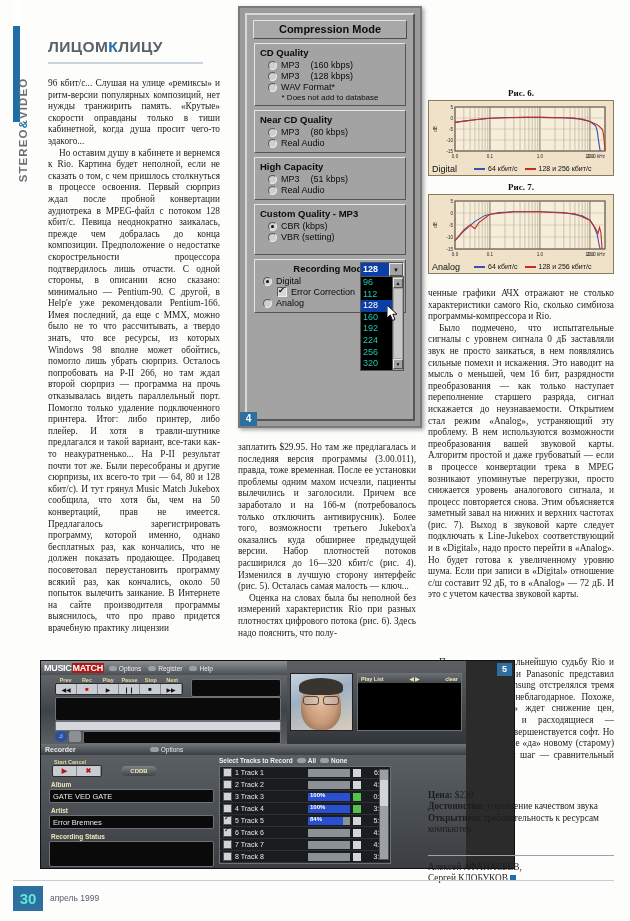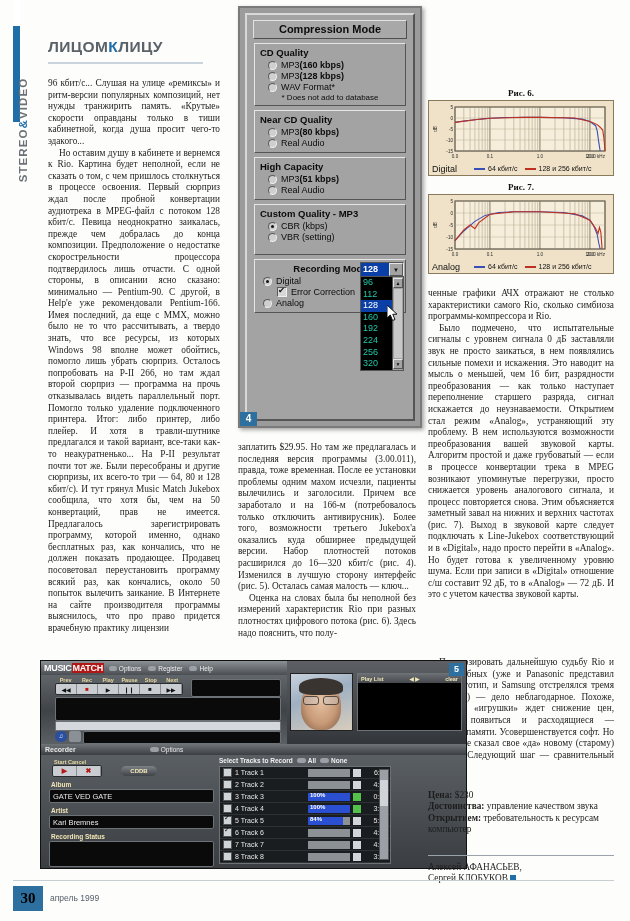--- a/index.html
+++ b/index.html
@@ -64,21 +64,21 @@
     border-top:1px solid #5a5a5a;border-left:1px solid #5a5a5a;
     border-right:1px solid #efefef;border-bottom:1px solid #efefef;
     margin-right:4px;flex:none;position:relative;}
   .radio.on::after{content:"";position:absolute;left:2px;top:2px;width:3px;height:3px;
     border-radius:50%;background:#111;}
   .chk{width:8px;height:8px;background:#d7d7d7;margin-right:4px;flex:none;position:relative;
     border-top:1px solid #5a5a5a;border-left:1px solid #5a5a5a;
     border-right:1px solid #efefef;border-bottom:1px solid #efefef;}
   .chk.on::after{content:"\2714";position:absolute;left:0px;top:-3px;font-size:8.5px;color:#111;}
   .note{font-size:8px;color:#0b0b0b;text-align:center;margin:1px 0 0 0;}
-  .opt .lbl2{font-weight:bold;}
+  .opt .lbl2{margin-left:11px;}
   .combo{position:absolute;right:9px;top:19px;width:42px;height:13px;display:flex;
      border-top:1px solid #555;border-left:1px solid #555;
      border-right:1px solid #e6e6e6;border-bottom:1px solid #e6e6e6;background:#fff;}
   .combo .val{flex:1;background:#0b3fa8;color:#fff;font-size:9px;line-height:13px;
      padding-left:2px;font-weight:600;}
   .combo .arrow{width:12px;background:#a3a3a3;
      border-top:1px solid #e6e6e6;border-left:1px solid #e6e6e6;
      border-right:1px solid #555;border-bottom:1px solid #555;
      display:flex;align-items:center;justify-content:center;font-size:6px;color:#111;}
   .droplist{position:absolute;right:9px;top:32px;width:42px;
@@ -113,21 +113,21 @@
     text-align:center;color:#111;margin-bottom:2px;}
   .chartbox{background:#efe2c8;border:1px solid #8a7a5c;position:relative;}
   .chart-legend{position:absolute;left:0;bottom:0;width:100%;height:13px;
     display:flex;align-items:center;font-family:"Liberation Sans",sans-serif;font-size:7px;}
   .chart-legend .mode{width:42px;font-size:9px;color:#111;padding-left:3px;}
   .chart-legend .li{display:flex;align-items:center;margin-right:7px;color:#111;}
   .chart-legend .sw{width:11px;height:2px;margin-right:3px;}
 
   
   .fig5{position:absolute;left:40px;top:660px;width:425px;height:207px;
-     background:#2b2b2b;border:1px solid #111;overflow:hidden;}
+     background:#2b2b2b;border:1px solid #111;overflow:hidden;padding-left:48px;}
   .mm-top{position:absolute;left:0;top:0;width:246px;height:83px;
      background:linear-gradient(180deg,#6e7378,#3f4347 60%,#5b6064);}
   .mm-logobar{height:14px;display:flex;align-items:center;
      background:linear-gradient(180deg,#8b9095,#4a4e52);}
   .mm-logo{font-family:"Liberation Sans",sans-serif;font-size:9px;font-weight:700;
      color:#fff;margin-left:3px;letter-spacing:-.3px;}
   .mm-logo .red{background:#b01818;padding:0 1px;}
   .mm-menu{display:flex;align-items:center;margin-left:5px;gap:7px;}
   .mm-menu .mi{font-family:"Liberation Sans",sans-serif;font-size:6.5px;color:#f0f0f0;
      display:flex;align-items:center;gap:2px;}
@@ -213,21 +213,21 @@
      line-height:11.4px;color:#1d1d1d;}
   .verdict b{font-weight:700;}
   .verdict-rule{position:absolute;left:428px;top:855px;width:186px;height:1px;background:#9aa3a9;}
   .authors{position:absolute;left:428px;top:862px;width:186px;text-align:left;
      font-size:9.3px;line-height:11.4px;color:#1d1d1d;}
   .authors .sq{display:inline-block;width:6px;height:6px;background:#1f6ea8;margin-left:2px;}
 
   
   .footer-rule{position:absolute;left:13px;top:880px;width:601px;height:1px;background:#c6ced3;}
   .pagenum{position:absolute;left:13px;top:886px;width:30px;height:25px;background:#2d6f9e;
-     color:#000000;font-family:Liberation Serif, serif;font-size:15px;font-weight:700;
+     color:#5eead4;font-family:Liberation Sans, sans-serif;font-size:15px;font-weight:700;
      text-align:center;line-height:25px;}
   .footer-date{position:absolute;left:50px;top:893px;font-family:"Liberation Sans",sans-serif;
      font-size:8.5px;color:#56606a;}
 </style>
 </head>
 <body>
 
 <div class="page">
 
   <div class="spine-bar2"></div>
@@ -584,21 +584,21 @@
           <div class="cddb">CDDB</div>
         </div>
 
         <div class="fld-lab">Album</div>
         <div class="fld">
             <span>GATE VED GATE</span>
           </div>
 
         <div class="fld-lab">Artist</div>
         <div class="fld">
-            <span>Kari Bremnes</span>
+            <span>Error Bremnes</span>
           </div>
 
         <div class="fld-lab">Recording Status</div>
         <div class="recstat"></div>
 
       </div>
 
       <div class="tracks">
         <div class="tracks-head">
           <span>Select Tracks to Record</span>

